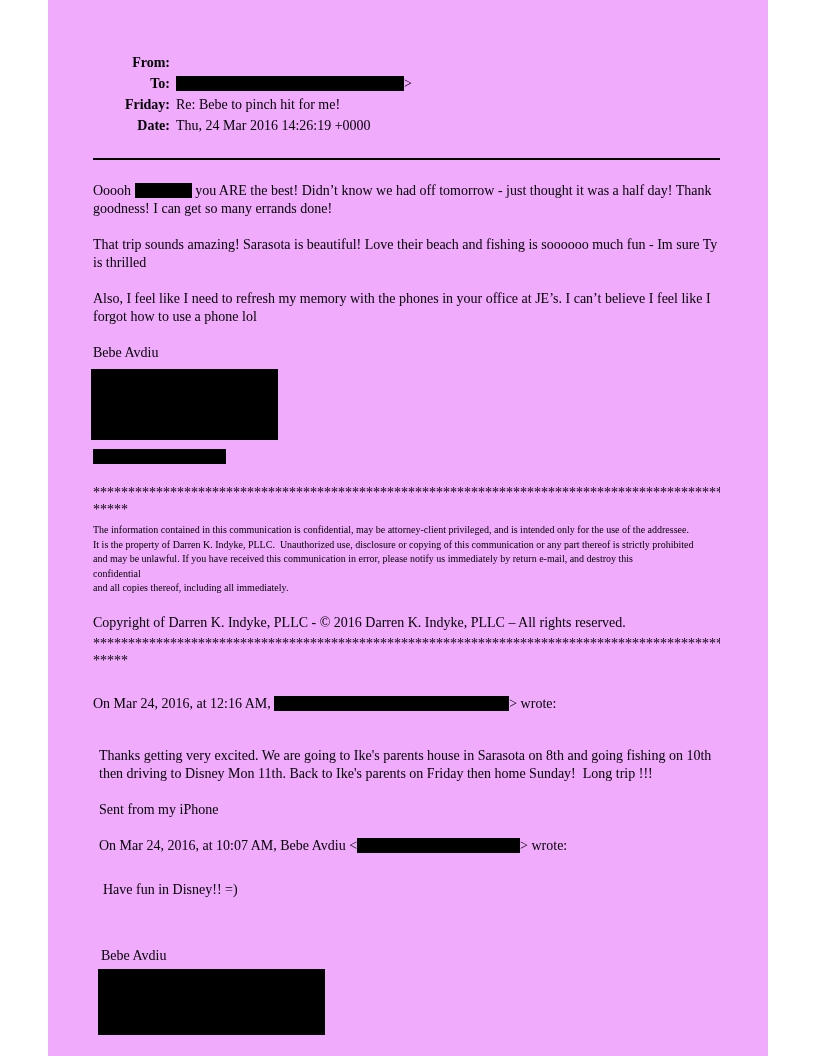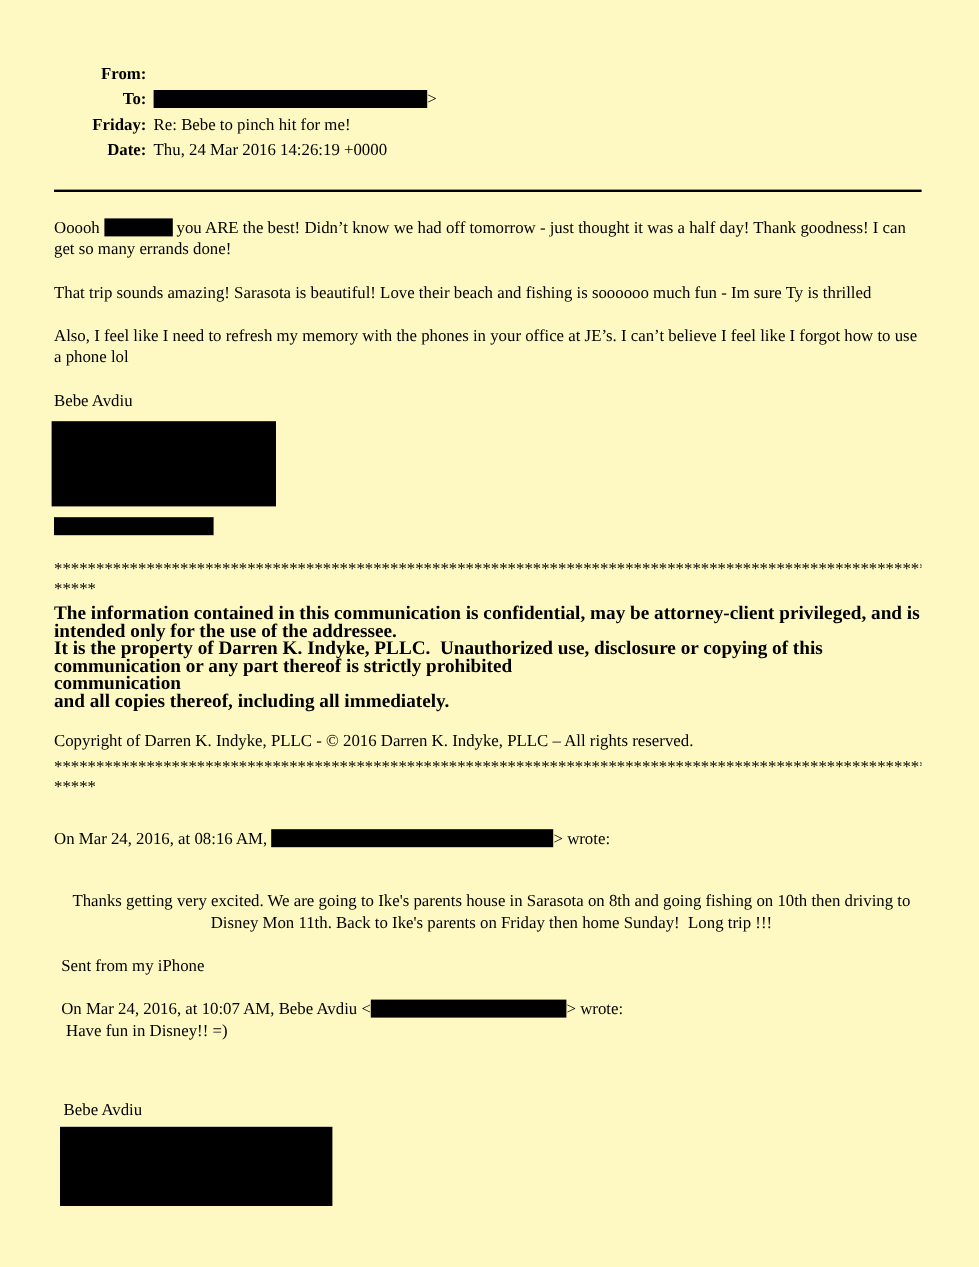--- a/index.html
+++ b/index.html
@@ -1,22 +1,22 @@
 <!DOCTYPE html>
 <html><head>
 <meta charset="utf-8">
 <style>
   * { margin: 0; padding: 0; box-sizing: border-box; }
   html, body { background: #ffffff; }
   .page {
     position: relative;
-    width: 816px;
+    width: 720px;
     height: 1056px;
     margin: 0 auto;
-    background: #fef9c3;
+    background: #f0abfc;
     color: #000000;
     font-family: "Liberation Serif", "DejaVu Serif", serif;
     font-size: 14px;
     padding: 52px 48px 0 45px;
     overflow: hidden;
   }
   .hdr-row { display: flex; line-height: 21px; }
   .hdr-label { width: 77px; text-align: right; font-weight: bold; flex: none; }
   .hdr-value { margin-left: 6px; white-space: nowrap; }
   .rule { border: none; border-top: 2px solid #000; height: 0; margin-top: 22px; }
@@ -27,23 +27,23 @@
   .w-to { width: 228px; }
   .w-p1 { width: 57px; }
   .w-r1 { width: 235px; }
   .w-r2 { width: 163px; }
   .block-redact { background: #000; }
   .box1 { width: 187px; height: 71px; margin-left: -2px; }
   .box2 { width: 133px; height: 15px; }
   .box3 { width: 227px; height: 66px; margin-left: 5px; }
   .stars-line { white-space: nowrap; overflow: hidden; line-height: 17px; }
   .stars-tail { line-height: 17px; }
-  .disclaimer { font-size: 16px; line-height: 14.5px; font-weight: bold; }
+  .disclaimer { font-size: 10px; line-height: 14.5px; }
   .disclaimer .dline { white-space: pre-wrap; }
-  .prewrap { white-space: pre-wrap; text-align: center; }
+  .prewrap { white-space: pre-wrap; }
 </style>
 </head>
 <body>
 
 <div class="page">
 
   <div class="header">
     <div class="hdr-row">
       <span class="hdr-label">From:</span>
     </div>
@@ -75,38 +75,39 @@
   <div class="block-redact box2" style="margin-top:9px"></div>
 
   <div style="margin-top:20px">
     <div class="stars-line">*******************************************************************************************************************</div>
     <div class="stars-tail">*****</div>
   </div>
 
   <div class="disclaimer" style="margin-top:5px">
     <div class="dline">The information contained in this communication is confidential, may be attorney-client privileged, and is intended only for the use of the addressee.</div>
     <div class="dline">It is the property of Darren K. Indyke, PLLC.  Unauthorized use, disclosure or copying of this communication or any part thereof is strictly prohibited</div>
-    <div class="dline">communication</div>
+    <div class="dline">and may be unlawful. If you have received this communication in error, please notify us immediately by return e-mail, and destroy this</div>
+    <div class="dline">confidential</div>
     <div class="dline">and all copies thereof, including all immediately.</div>
   </div>
 
   <div class="line" style="margin-top:18px">Copyright of Darren K. Indyke, PLLC - © 2016 Darren K. Indyke, PLLC – All rights reserved.</div>
 
   <div style="margin-top:3px">
     <div class="stars-line">*******************************************************************************************************************</div>
     <div class="stars-tail">*****</div>
   </div>
 
-  <div class="line" style="margin-top:26px"><span>On Mar 24, 2016, at 08:16 AM, </span><span class="redact w-r1"></span><span>&gt; wrote:</span></div>
+  <div class="line" style="margin-top:26px"><span>On Mar 24, 2016, at 12:16 AM, </span><span class="redact w-r1"></span><span>&gt; wrote:</span></div>
 
   <div class="para prewrap" style="margin-top:34px; margin-left:6px">Thanks getting very excited. We are going to Ike's parents house in Sarasota on 8th and going fishing on 10th then driving to Disney Mon 11th. Back to Ike's parents on Friday then home Sunday!  Long trip !!!</div>
 
   <div class="line" style="margin-top:18px; margin-left:6px">Sent from my iPhone</div>
 
   <div class="line" style="margin-top:18px; margin-left:6px"><span>On Mar 24, 2016, at 10:07 AM, Bebe Avdiu &lt;</span><span class="redact w-r2"></span><span>&gt; wrote:</span></div>
 
-  <div class="line" style="margin-left:10px">Have fun in Disney!! =)</div>
+  <div class="line" style="margin-top:26px; margin-left:10px">Have fun in Disney!! =)</div>
 
   <div class="line" style="margin-top:48px; margin-left:8px">Bebe Avdiu</div>
 
   <div class="block-redact box3" style="margin-top:4px"></div>
 
 </div>
 
 </body></html>

